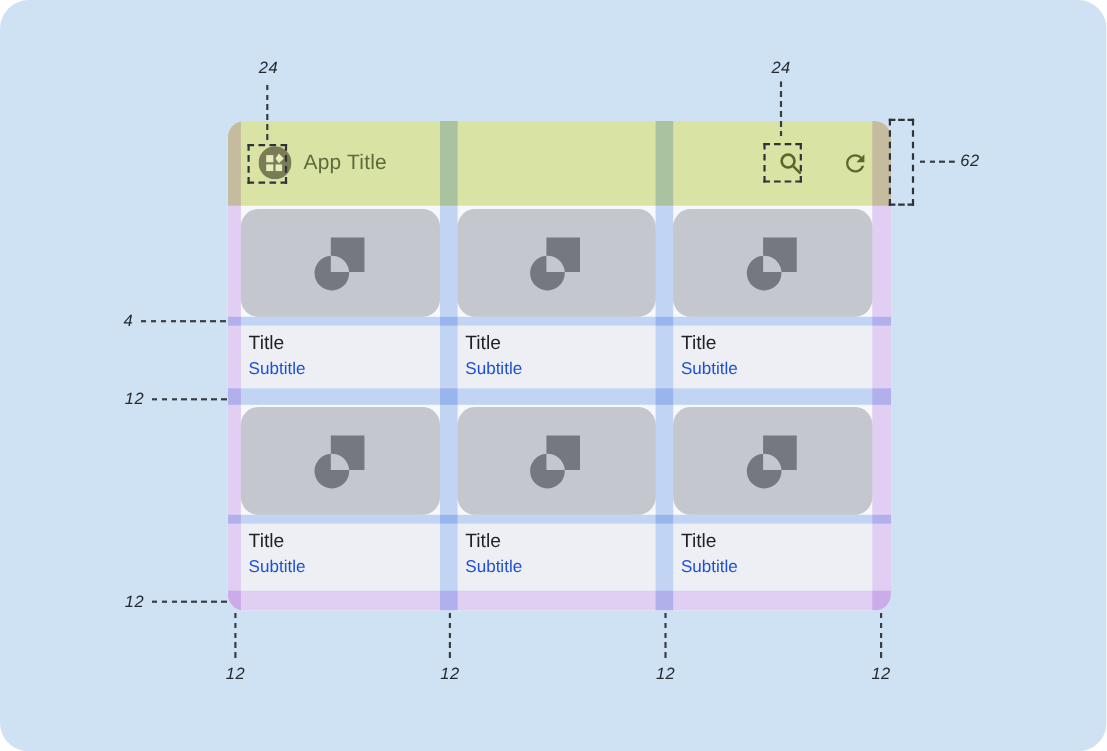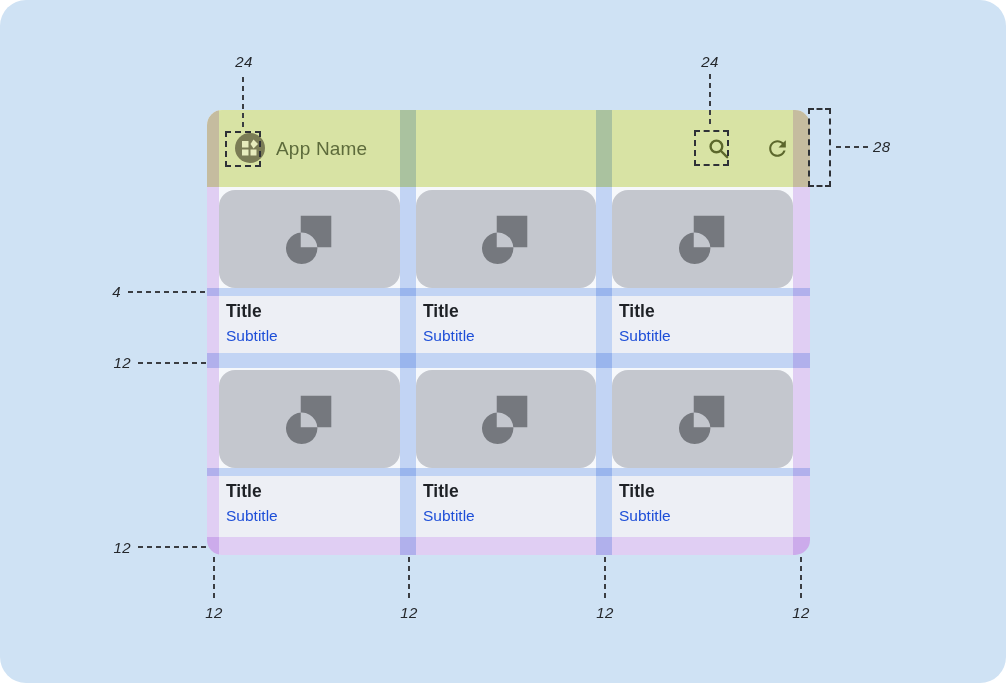--- a/index.html
+++ b/index.html
@@ -9,21 +9,21 @@
   .mock{position:absolute;left:207px;top:110px;width:603px;height:445px;background:#F6F8FB;border-radius:15px;overflow:hidden;}
   .appbar{position:absolute;left:0;top:0;width:603px;height:77px;background:#D8E3A4;display:flex;align-items:center;}
   .appbar-title{position:absolute;left:69px;top:0;height:77px;display:flex;align-items:center;font-size:19px;font-weight:500;color:#5D6B3B;letter-spacing:.2px;}
   .appbar-icon{position:absolute;display:flex;align-items:center;justify-content:center;}
   .app-logo{left:28px;top:23px;width:30px;height:30px;}
   .search-ic{left:499px;top:26px;width:25px;height:25px;}
   .refresh-ic{left:558px;top:26px;width:25px;height:25px;}
 
   .card-image{position:absolute;background:#C4C7CE;border-radius:16px;display:flex;align-items:center;justify-content:center;}
   .card-text{position:absolute;background:#EDEFF5;padding:4px 0 0 7px;box-sizing:border-box;}
-  .card-title{font-size:17.5px;font-weight:bold;color:#1E2126;line-height:23px;}
+  .card-title{font-size:17.5px;font-weight:normal;color:#1E2126;line-height:23px;}
   .card-subtitle{font-size:15.5px;font-weight:normal;color:#1d4ed8;line-height:22px;margin-top:2px;}
 
   
   .ov{position:absolute;mix-blend-mode:multiply;pointer-events:none;}
   .ov-blue{background:#C9DAF8;}
   .ov-purple{background:#E9D4F7;}
 
   
   .meas{position:absolute;font-size:15px;color:#25282C;letter-spacing:.4px;line-height:18px;font-style:italic;}
   .meas.center{text-align:center;}
@@ -42,21 +42,21 @@
     <div class="appbar">
       <span class="appbar-icon app-logo">
         <svg width="30" height="30" viewBox="0 0 30 30">
           <circle cx="15" cy="15" r="15" fill="#7A7C55"></circle>
           <rect x="7" y="8" width="6.5" height="6.5" fill="#E7ECBD"></rect>
           <rect x="7" y="16.5" width="6.5" height="6" fill="#E7ECBD"></rect>
           <rect x="15.5" y="16.5" width="6" height="6" fill="#E7ECBD"></rect>
           <path d="M18.5 6.5 L23 11 L18.5 15.5 L15.5 11 Z" fill="#E7ECBD"></path>
         </svg>
       </span>
-      <span class="appbar-title">App Name</span>
+      <span class="appbar-title">App Title</span>
       <span class="appbar-icon search-ic">
         <svg width="25" height="25" viewBox="0 0 24 24" fill="none" stroke="#5C672C" stroke-width="2.3">
           <circle cx="10" cy="10" r="5.6"></circle>
           <line x1="14.4" y1="14.4" x2="20.3" y2="20.3" stroke-linecap="round"></line>
         </svg>
       </span>
       <span class="appbar-icon refresh-ic">
         <svg width="25" height="25" viewBox="0 0 24 24" fill="#5C672C">
           <path d="M17.65 6.35C16.2 4.9 14.21 4 12 4c-4.42 0-7.99 3.58-7.99 8s3.57 8 7.99 8c3.73 0 6.84-2.55 7.73-6h-2.08c-.82 2.33-3.04 4-5.65 4-3.31 0-6-2.69-6-6s2.69-6 6-6c1.66 0 3.14.69 4.22 1.78L13 11h7V4l-2.35 2.35z"></path>
         </svg>
@@ -135,21 +135,21 @@
   <div class="meas center" style="left:229px;top:53px;width:30px">24</div>
   <div class="dash-v" style="left:242px;top:77px;height:51px"></div>
   <div class="dash-box" style="left:225px;top:131px;width:36px;height:36px"></div>
 
   <div class="meas center" style="left:695px;top:53px;width:30px">24</div>
   <div class="dash-v" style="left:709px;top:74px;height:53px"></div>
   <div class="dash-box" style="left:694px;top:130px;width:35px;height:36px"></div>
 
   <div class="dash-box" style="left:808px;top:108px;width:23px;height:79px"></div>
   <div class="dash-h" style="left:836px;top:146px;width:32px"></div>
-  <div class="meas" style="left:873px;top:138px">28</div>
+  <div class="meas" style="left:873px;top:138px">62</div>
 
   <div class="meas right" style="left:95px;top:283px;width:26px">4</div>
   <div class="dash-h" style="left:128px;top:291px;width:79px"></div>
 
   <div class="meas right" style="left:95px;top:354px;width:36px">12</div>
   <div class="dash-h" style="left:138px;top:362px;width:69px"></div>
 
   <div class="meas right" style="left:95px;top:539px;width:36px">12</div>
   <div class="dash-h" style="left:138px;top:546px;width:69px"></div>
 

